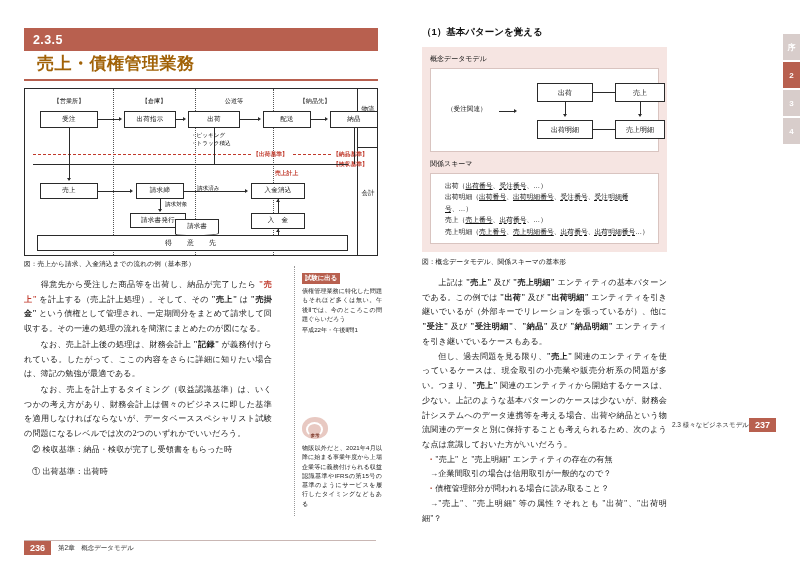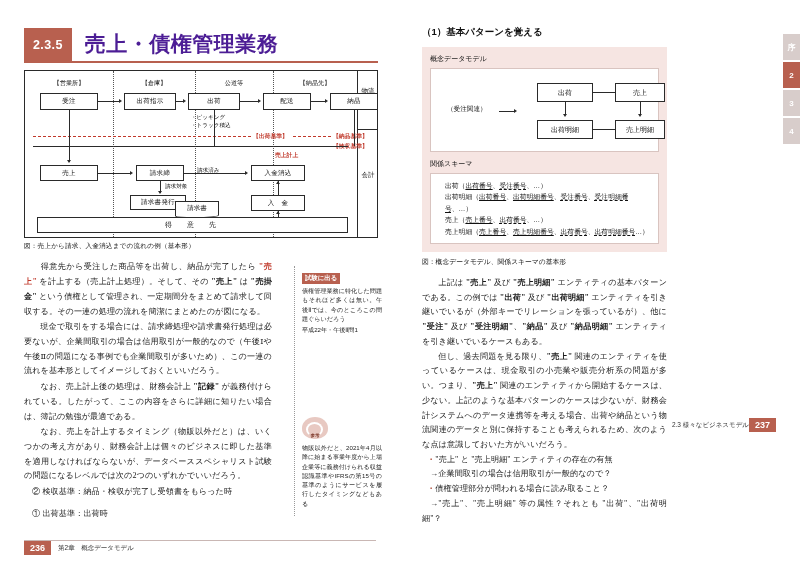--- a/index.html
+++ b/index.html
@@ -10,29 +10,29 @@
     font-family:"Liberation Serif", "DejaVu Serif", serif;
     color:#1a1a1a;
     overflow:hidden;
     position:relative;
   }
   .page { position:absolute; inset:0; display:flex; }
   .page-left  { width:400px; height:567px; position:relative; padding:18px 22px 0 24px; }
   .page-right { width:400px; height:444px; position:relative; padding:18px 24px 0 22px; }
 
   
-  .sec-head { display:flex; align-items:stretch; border-bottom:2px solid #b8604f; margin-top:10px; }
+  .sec-head { display:flex; align-items:stretch; border-bottom:2px solid #b8604f; margin-top:10px;flex-direction:column; }
   .sec-num {
     background:#b8604f; color:#fff; font-weight:bold; font-size:12.5px;
     font-family:"Liberation Sans", sans-serif;
     padding:5px 9px 4px 9px; letter-spacing:.4px; display:flex; align-items:center;
   }
   .sec-title {
-    font-family:"Liberation Sans", sans-serif; font-weight:bold; font-size:21px;
-    padding:2px 0 3px 13px; color:#4c1d95; letter-spacing:.5px; line-height:1.35;text-align:right;
+    font-family:"Liberation Sans", sans-serif; font-weight:bold; font-size:17px;
+    padding:2px 0 3px 13px; color:#a16207; letter-spacing:.5px; line-height:1.35;
   }
 
   
   .flowbox { position:relative; margin-top:7px; border:1px solid #2a2a2a; height:168px; }
   .flow-inner { position:absolute; inset:0; }
   .vline { position:absolute; top:0; bottom:0; border-left:1px dotted #555; }
   .rail  { position:absolute; right:0; top:0; bottom:0; width:20px; border-left:1px solid #2a2a2a; }
   .rail-mid { position:absolute; left:0; right:0; border-top:1px solid #2a2a2a; }
   .rail-lbl {
     position:absolute; left:0; width:20px; text-align:center; font-size:6.5px;
@@ -278,27 +278,24 @@
       </div>
     </div>
 
     <div class="fig-cap">図：売上から請求、入金消込までの流れの例（基本形）</div>
 
     <div class="body-col" style="margin-top:9px;">
       <p>
         　得意先から受注した商品等を出荷し、納品が完了したら <span class="em-red">"売上"</span> を計上する（売上計上処理）。そして、その <span class="em-b">"売上"</span> は <span class="em-b">"売掛金"</span> という債権として管理され、一定期間分をまとめて請求して回収する。その一連の処理の流れを簡潔にまとめたのが図になる。
       </p>
       <p>
-        　現金で取引をする場合には、請求締処理や請求書発行処理は必要ないが、企業間取引の場合は信用取引が一般的なので（午後Ⅰや午後Ⅱの問題になる事例でも企業間取引が多いため）、この一連の流れを基本形としてイメージしておくといいだろう。
-      </p>
-      <p>
         　なお、売上計上後の処理は、財務会計上 <span class="em-b">"記録"</span> が義務付けられている。したがって、ここの内容をさらに詳細に知りたい場合は、簿記の勉強が最適である。
       </p>
       <p>
-        　なお、売上を計上するタイミング（物販以外だと）は、いくつかの考え方があり、財務会計上は個々のビジネスに即した基準を適用しなければならないが、データベーススペシャリスト試験の問題になるレベルでは次の2つのいずれかでいいだろう。
+        　なお、売上を計上するタイミング（収益認識基準）は、いくつかの考え方があり、財務会計上は個々のビジネスに即した基準を適用しなければならないが、データベーススペシャリスト試験の問題になるレベルでは次の2つのいずれかでいいだろう。
       </p>
       <p class="listline">② 検収基準：納品・検収が完了し受領書をもらった時</p>
       <p class="listline" style="margin-top:7px;">① 出荷基準：出荷時</p>
     </div>
 
     <div class="gutter">
       <div>
         <div class="note-head">試験に出る</div>
         <div class="note-body">債権管理業務に特化した問題もそれほど多くは無い。午後Ⅱでは、今のところこの問題ぐらいだろう</div>
         <div class="note-src">平成22年・午後Ⅱ問1</div>

